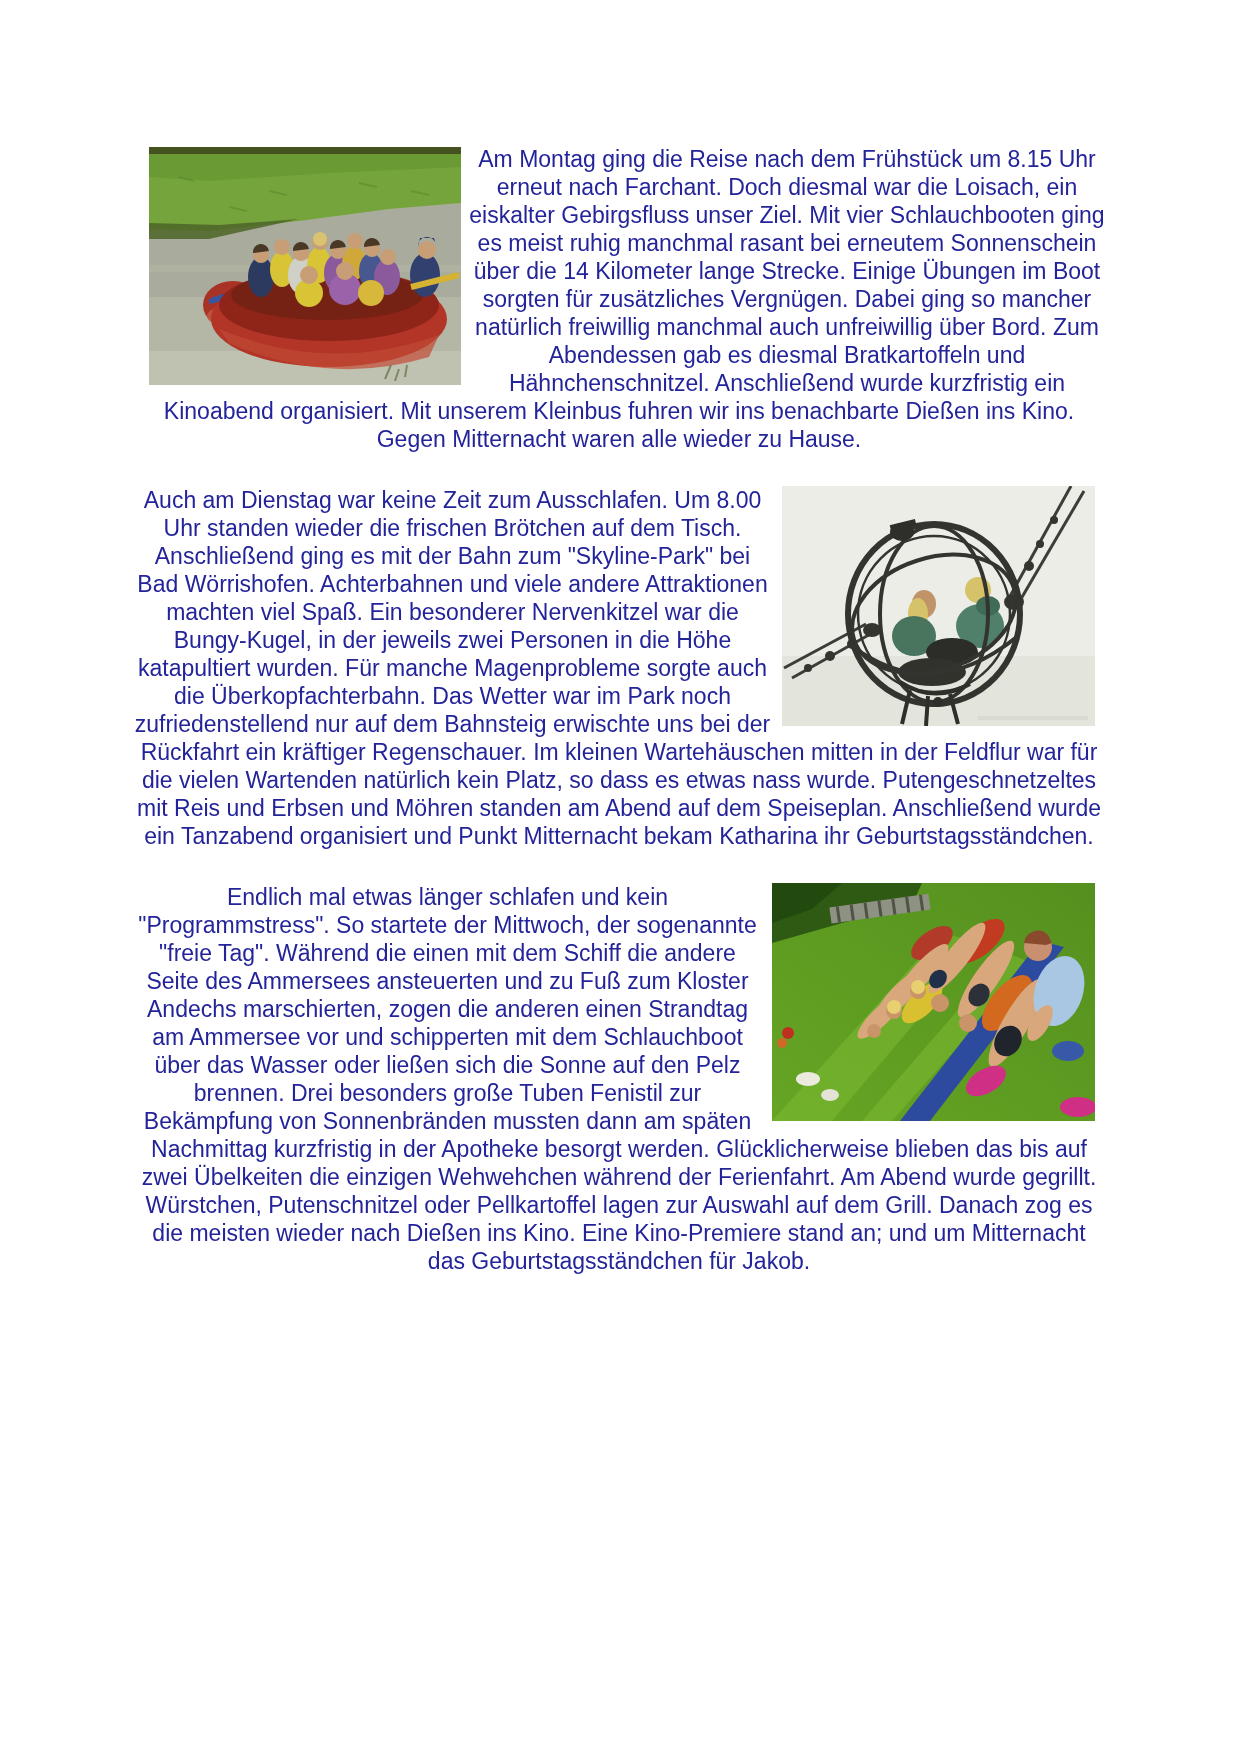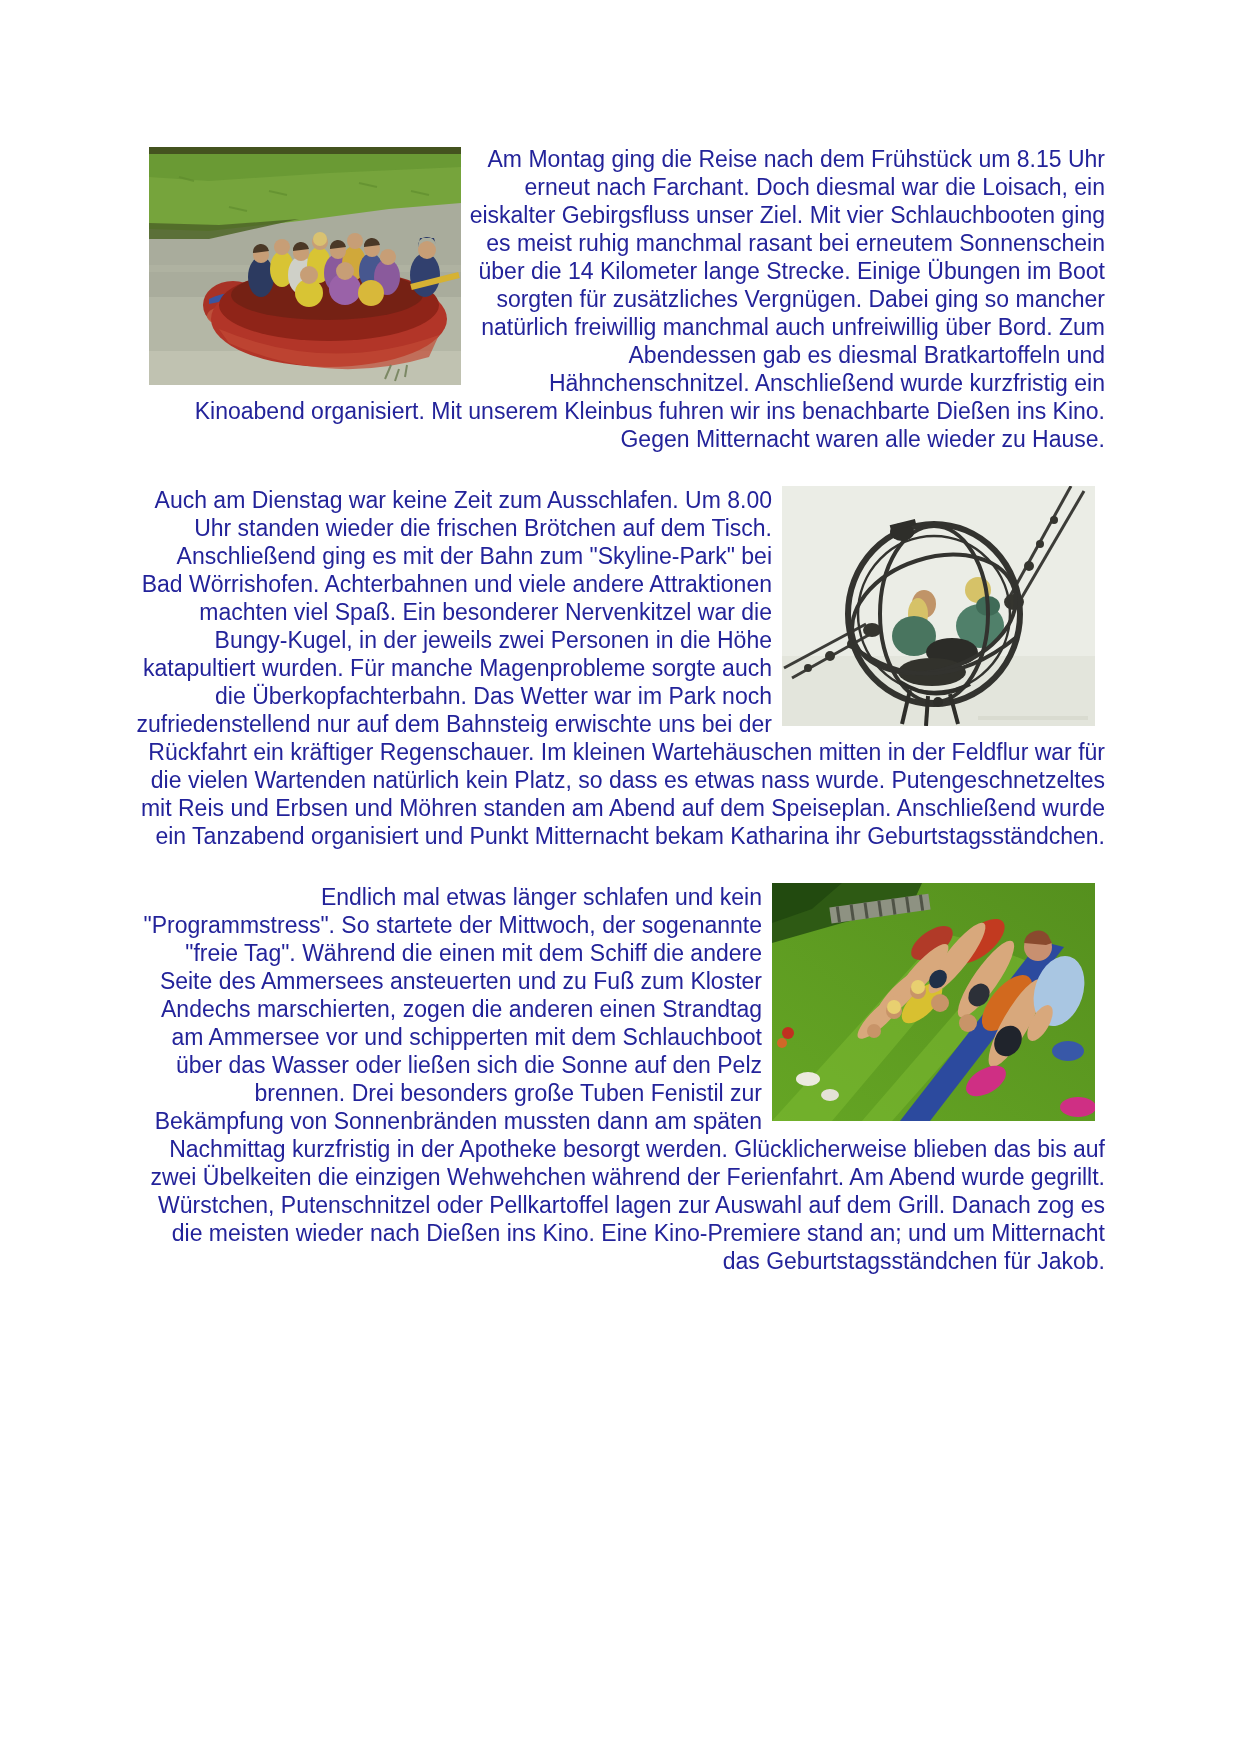--- a/index.html
+++ b/index.html
@@ -10,21 +10,21 @@
     margin: 0 auto;
     background: #ffffff;
     box-sizing: border-box;
     padding: 145px 135px 0 133px;
     font-family: "Liberation Sans", sans-serif;
     font-size: 23px;
     line-height: 28px;
     color: #23239a;
     overflow: hidden;
   }
-  .para { margin: 0 0 33px 0; text-align: right; }
+  .para { margin: 0 0 33px 0; text-align: center; }
   .para::after { content: ""; display: block; clear: both; }
   .photo { display: block; overflow: hidden; }
   .photo svg { display: block; }
   .photo-raft  { float: left;  width: 312px; height: 238px; margin: 2px 8px 8px 16px; }
   .photo-bungee{ float: right; width: 313px; height: 240px; margin: 0 10px 8px 10px; }
   .photo-sun   { float: right; width: 323px; height: 238px; margin: 0 10px 8px 10px; }
 </style>
 </head>
 <body>
 

